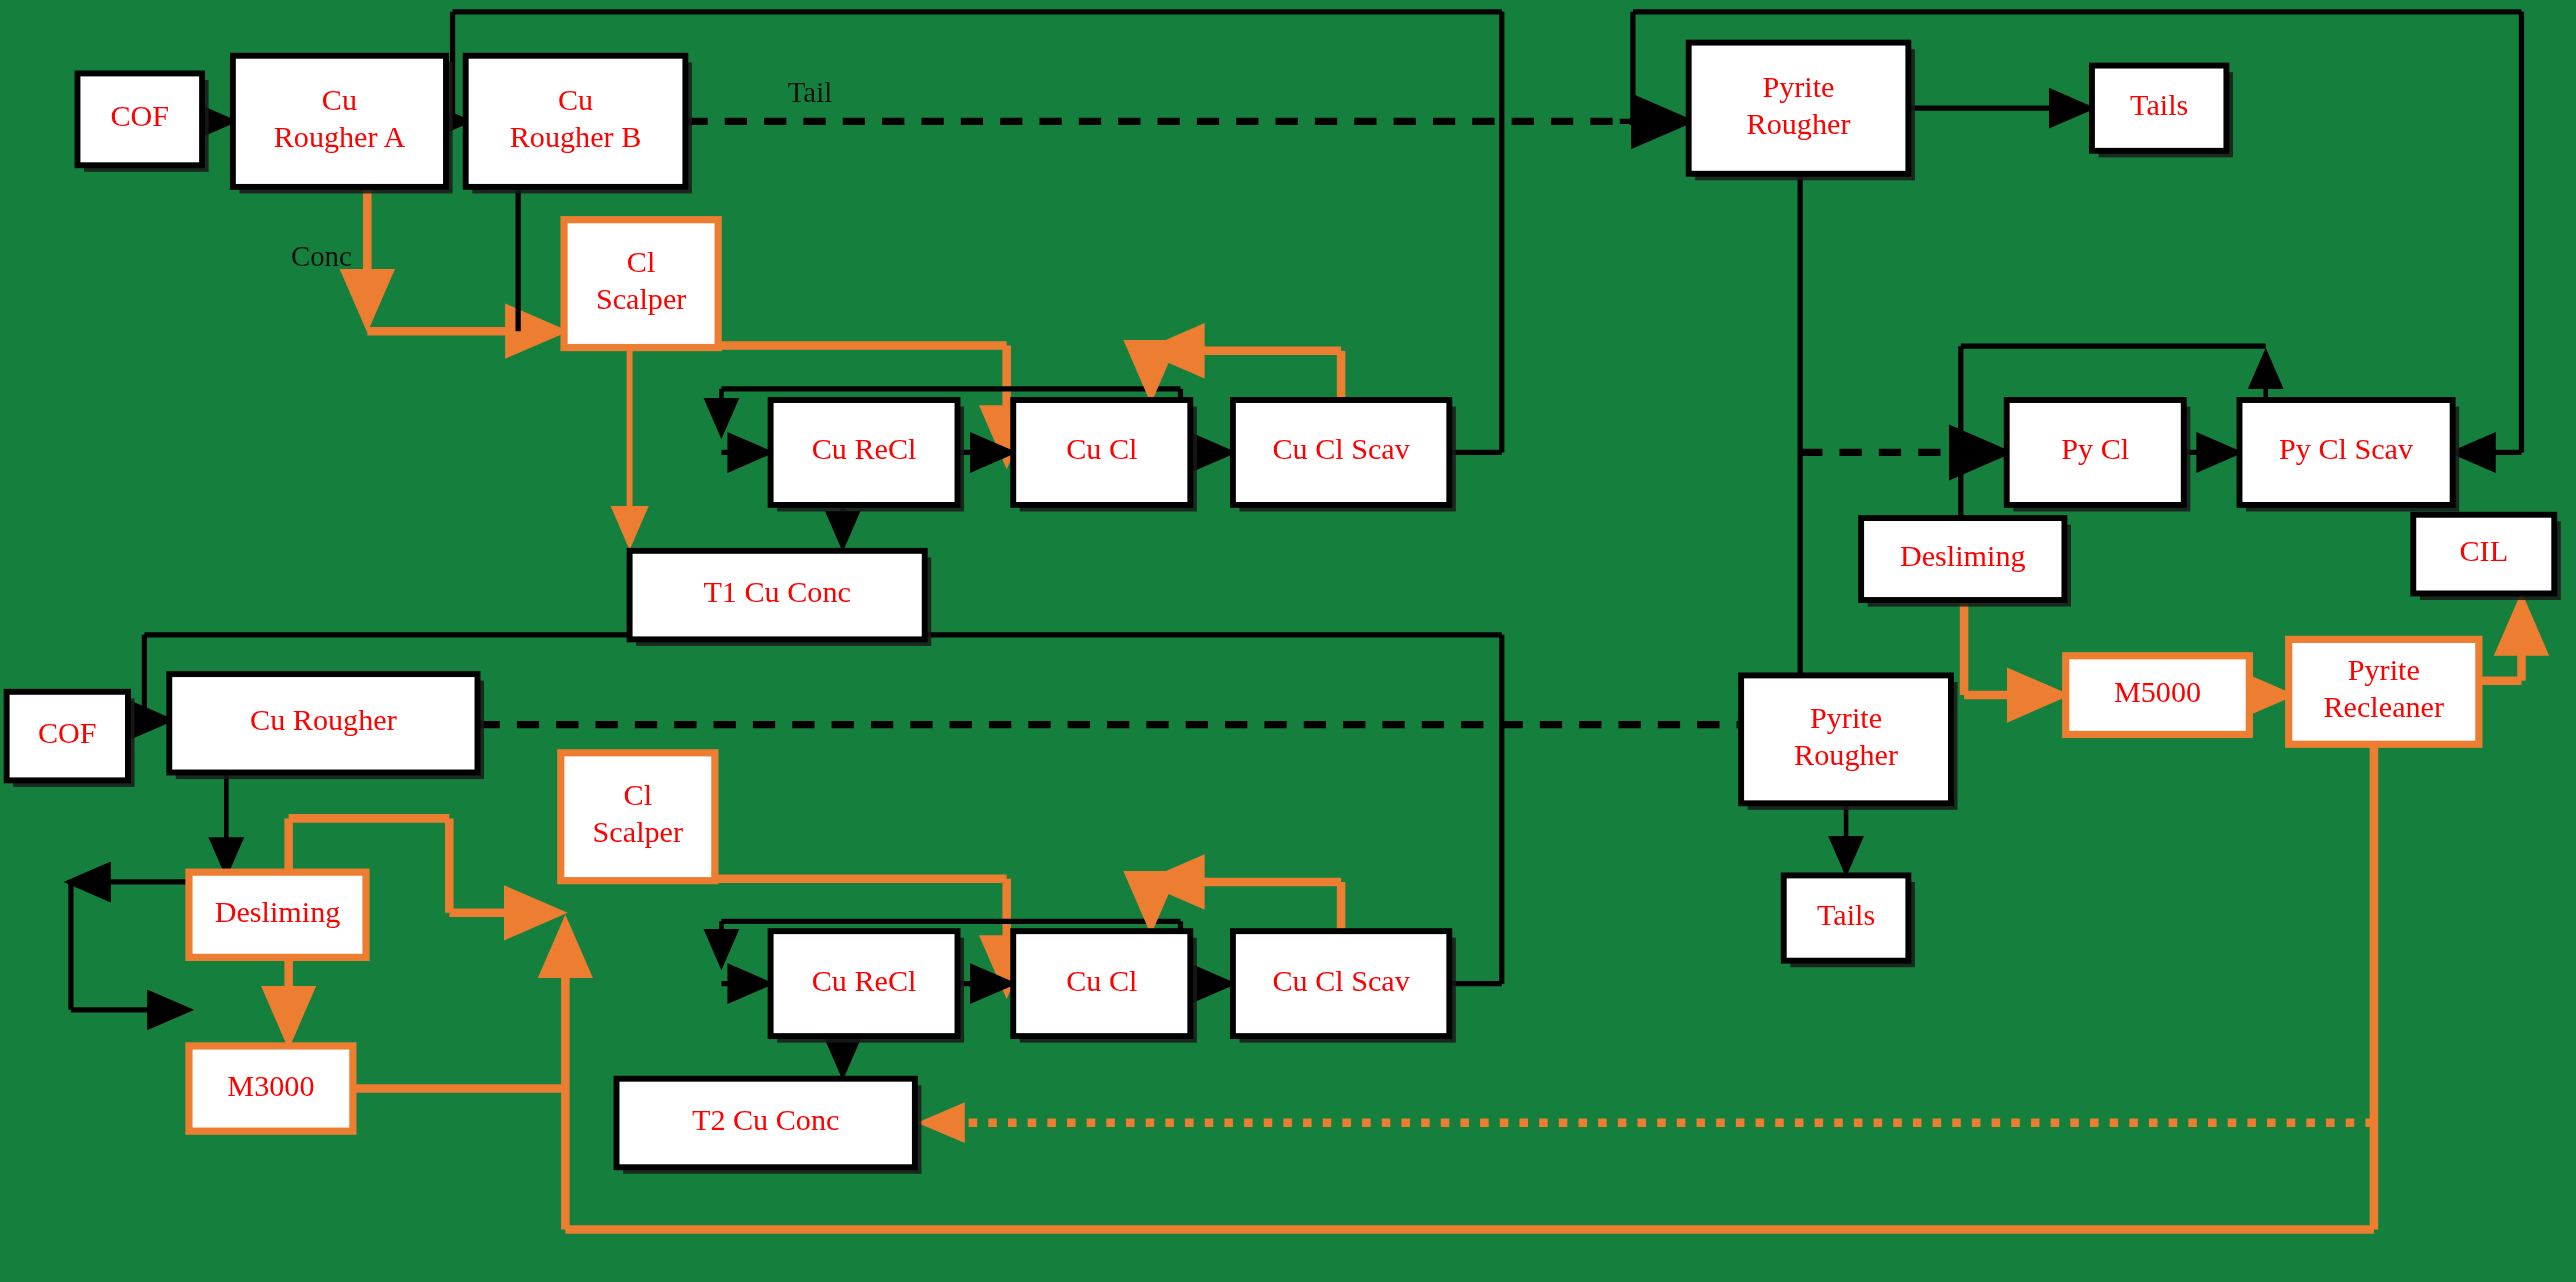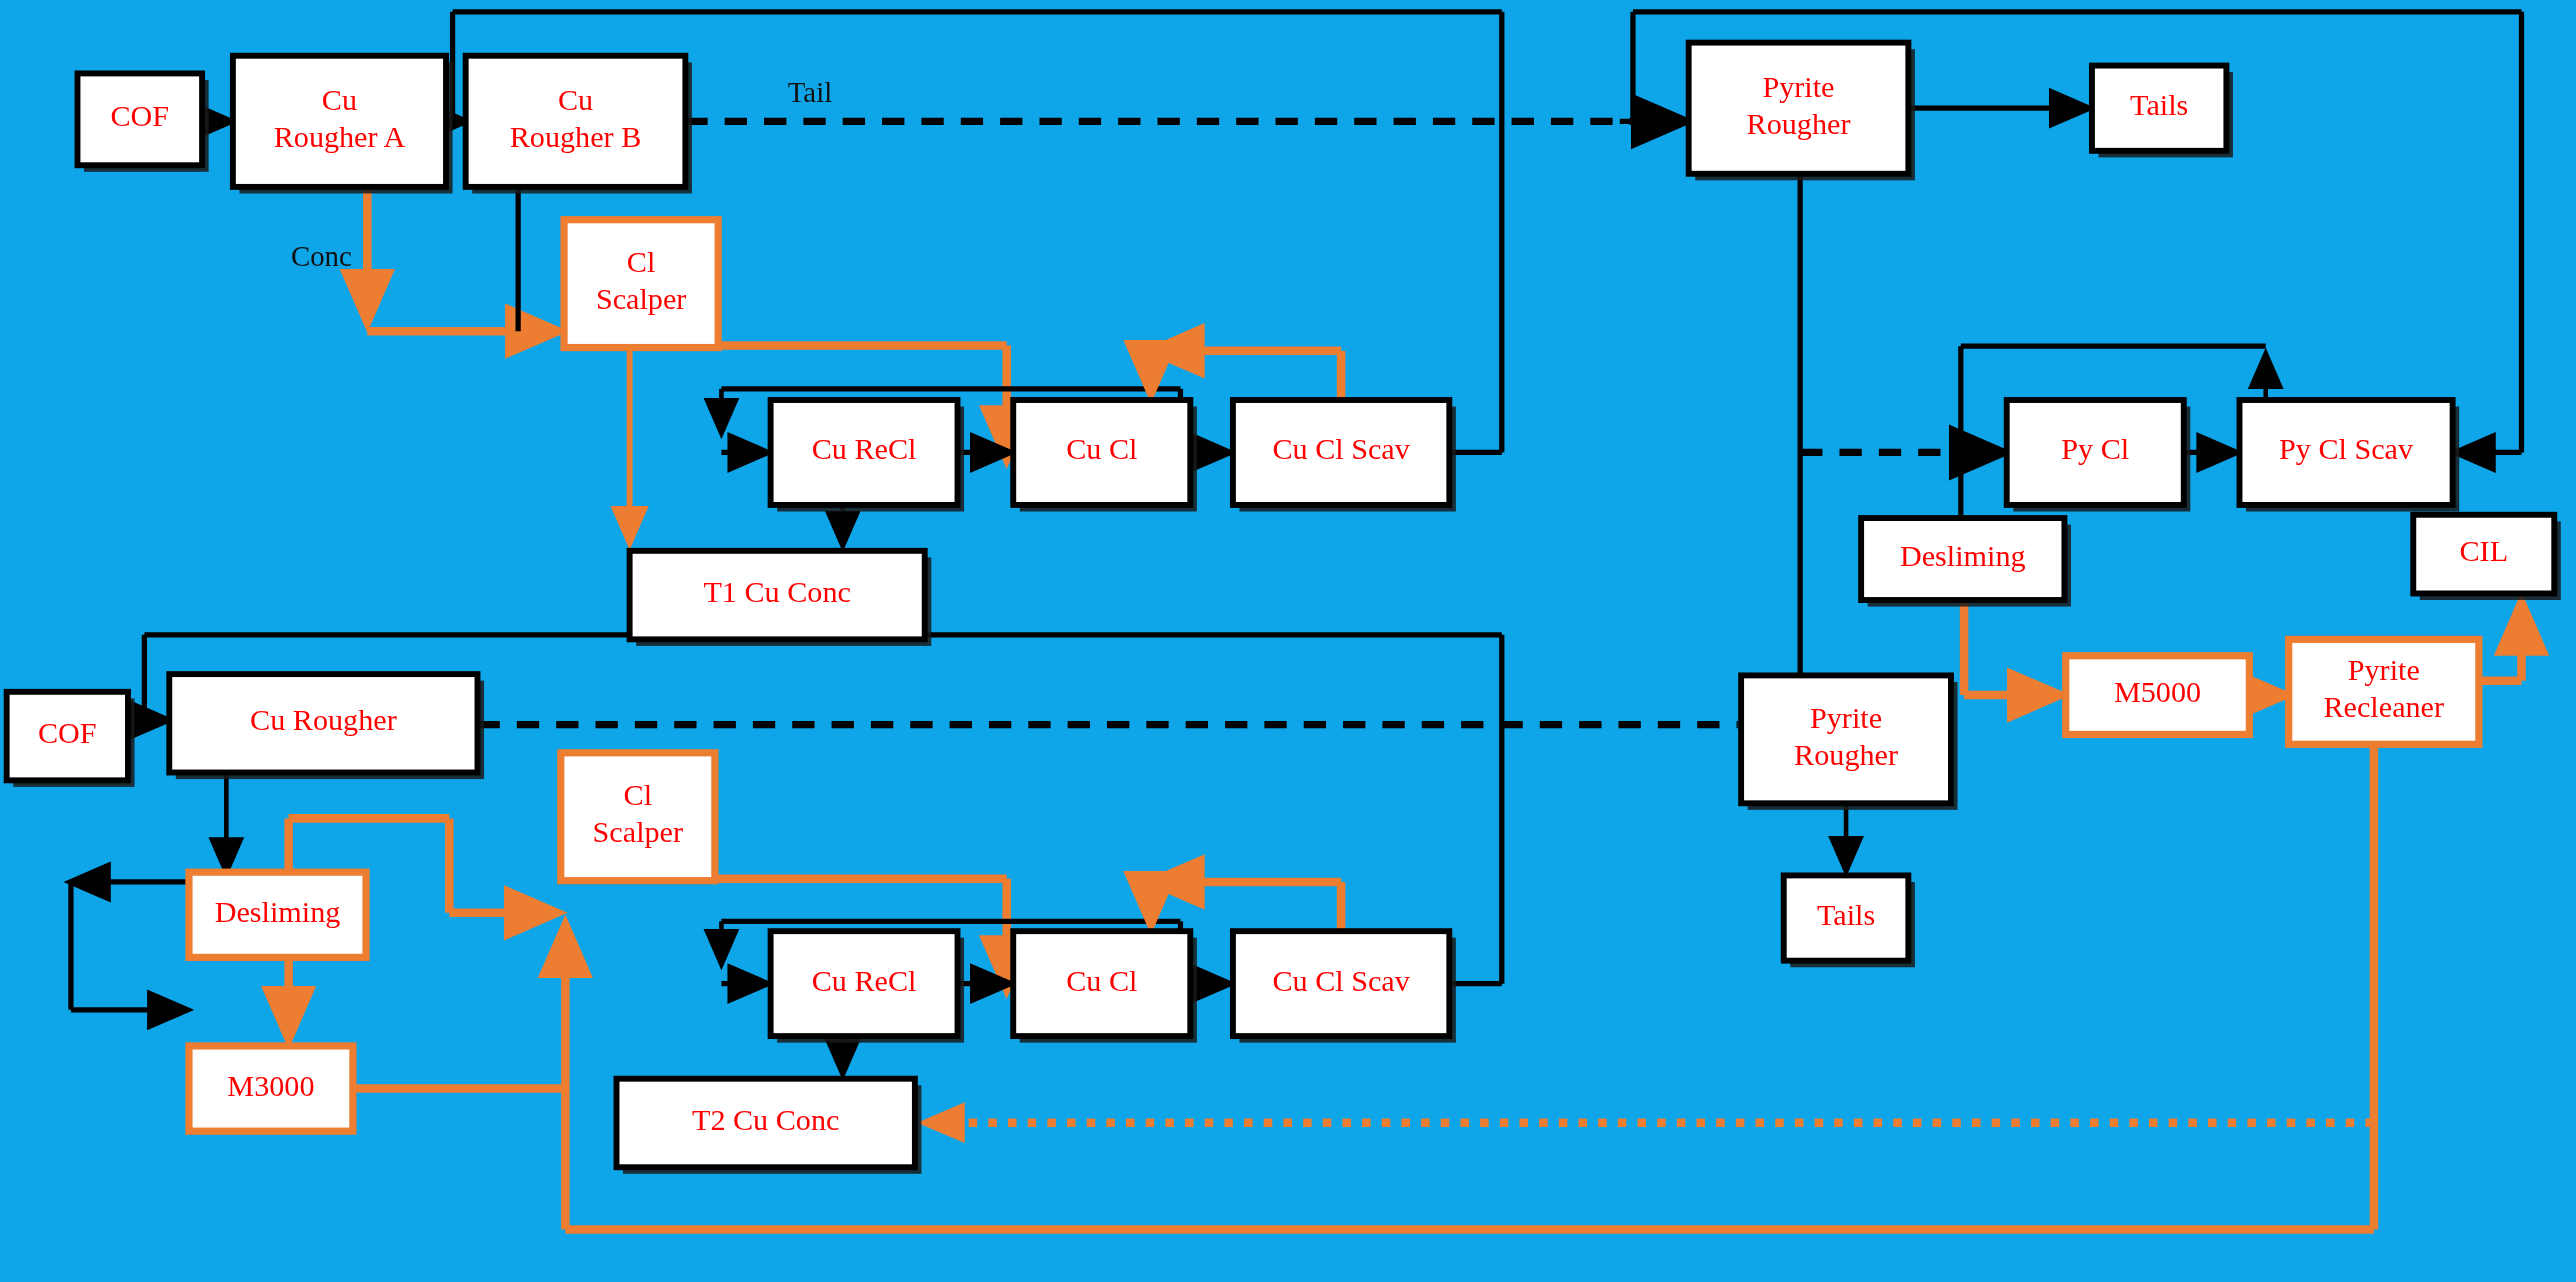--- a/index.html
+++ b/index.html
@@ -1,19 +1,19 @@
 <!DOCTYPE html>
 <html style="font-size:10.5px"><head>
 <meta charset="utf-8">
 <style>
   html,body{margin:0;padding:0;background:#ffffff;}
   #stage{
     position:relative;
     width:2576px;height:1282px;
-    background:#0ea5e9;
+    background:#15803d;
     font-family:"Liberation Serif", serif;
     overflow:hidden;
   }
   svg#flow{position:absolute;inset:0;width:2576px;height:1282px;}
   .node-label{
     fill:#ff0000;
     font-family:"Liberation Serif", serif;
     font-size:46px;
     text-anchor:middle;
     dominant-baseline:middle;

